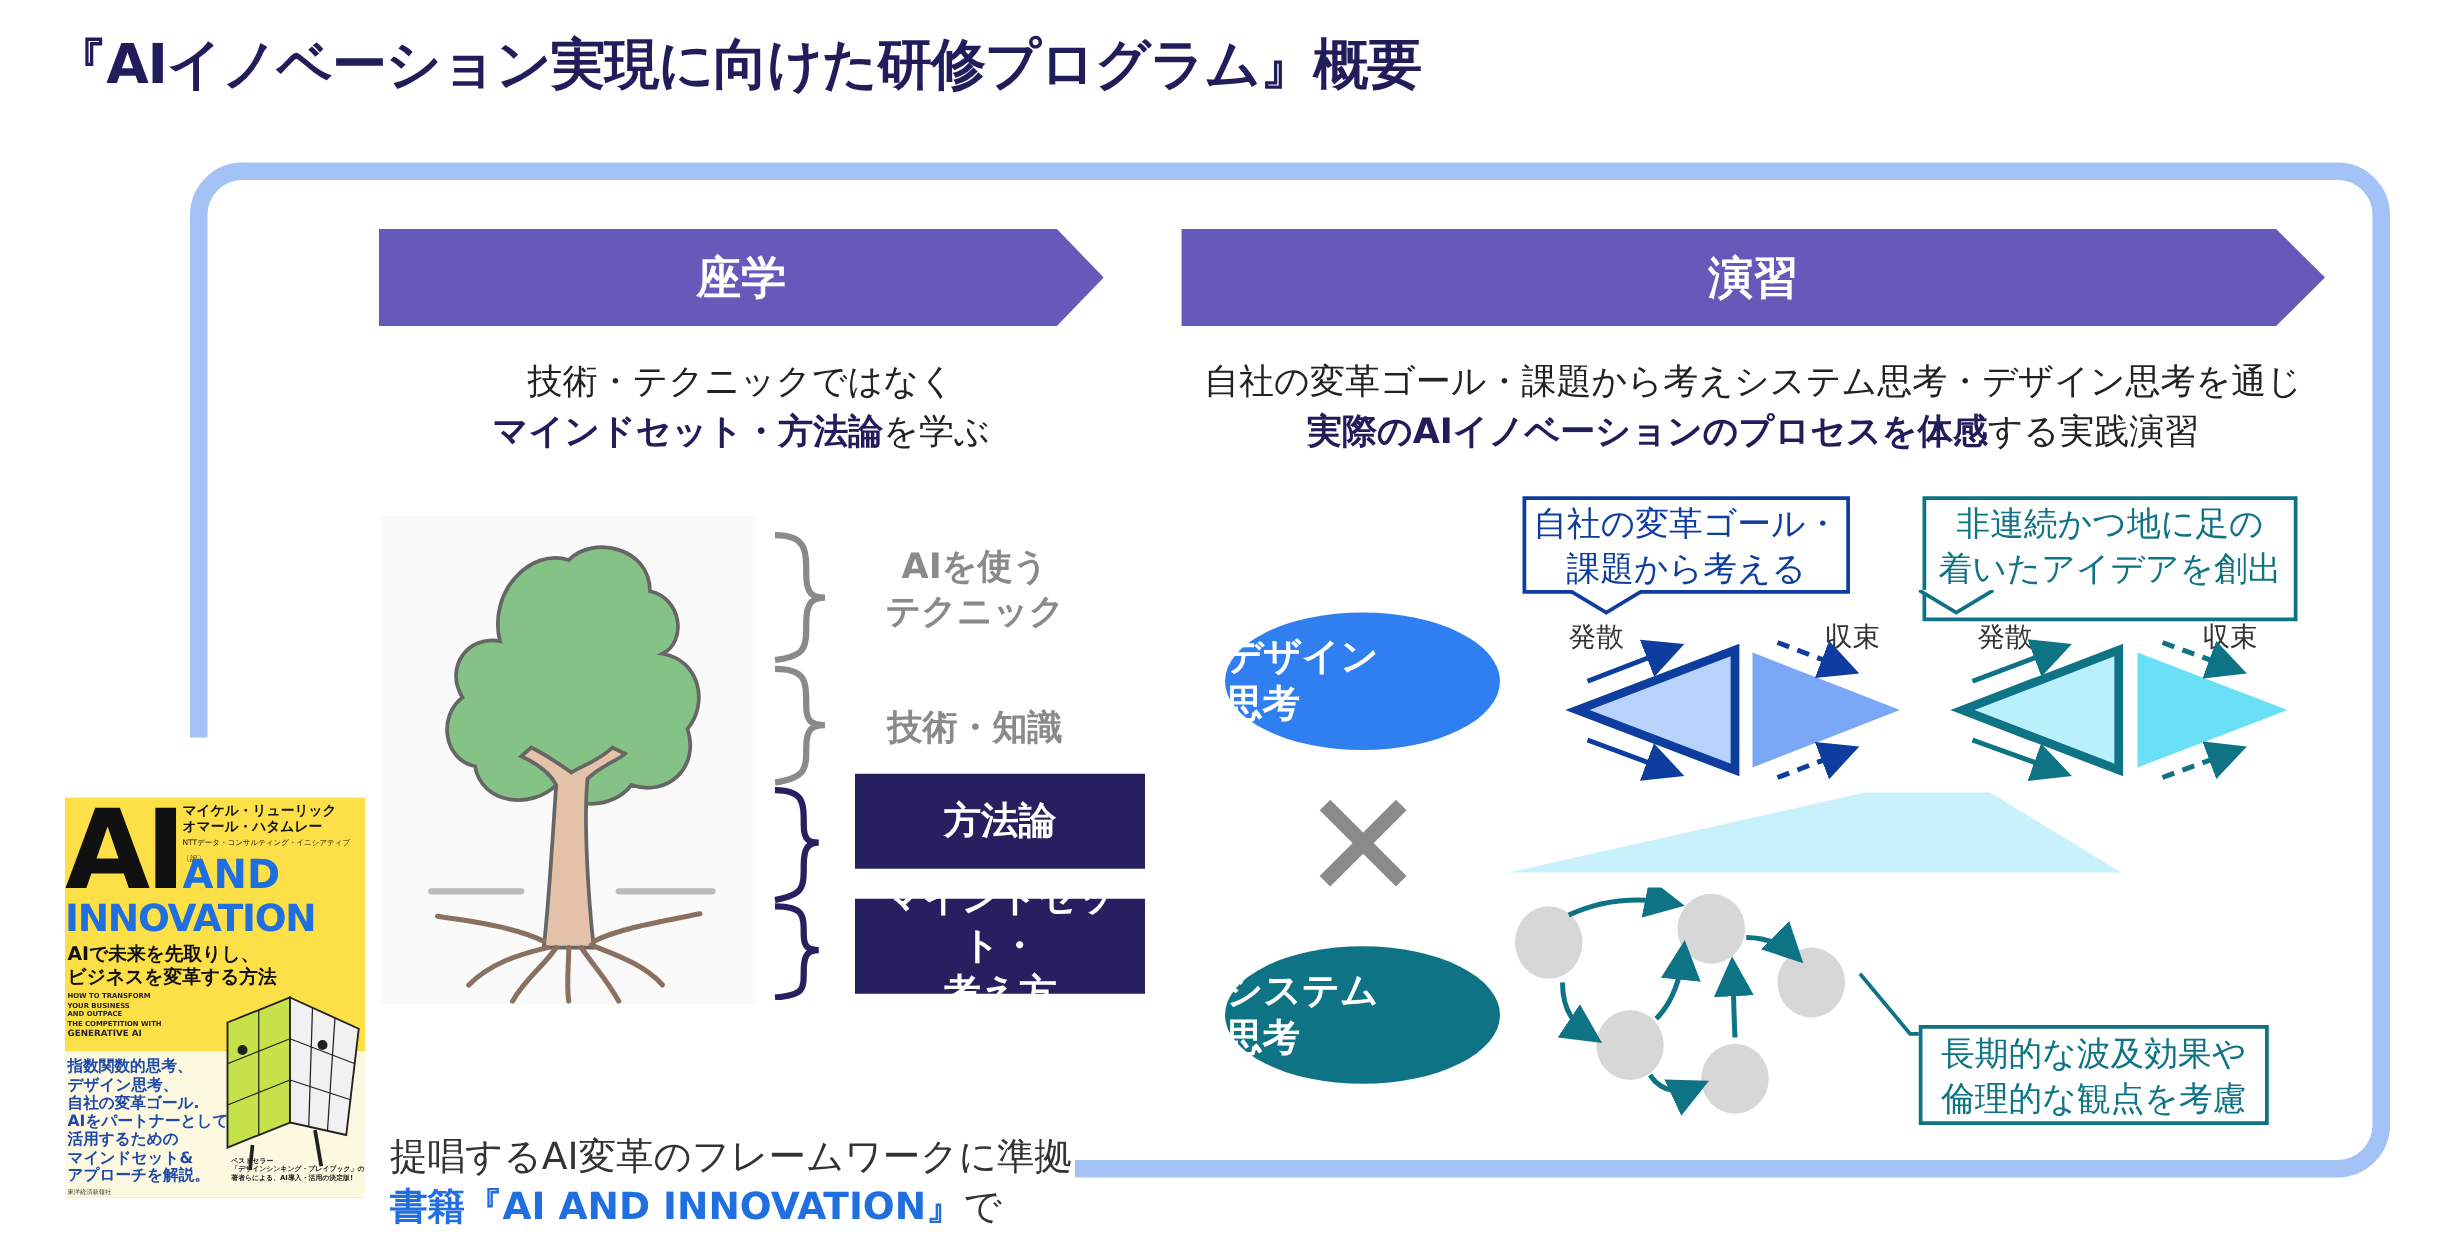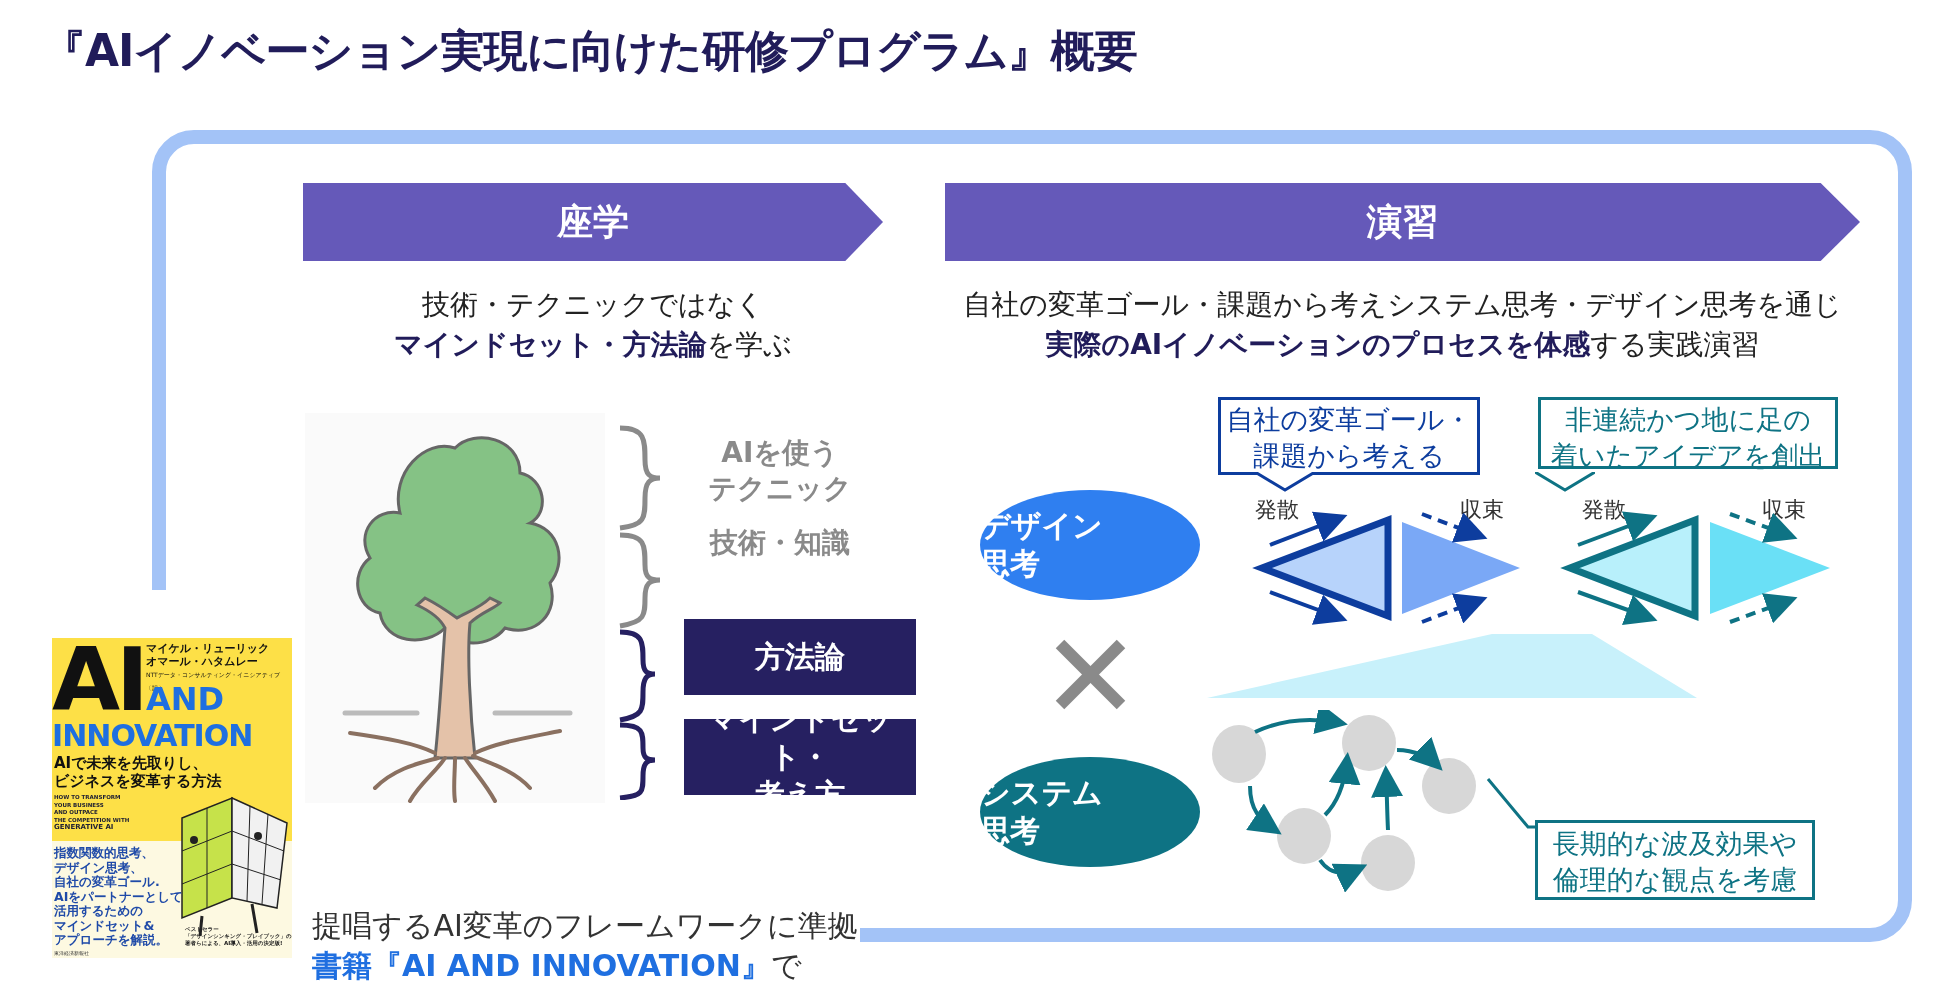--- a/index.html
+++ b/index.html
@@ -72,38 +72,38 @@
   <path d="M5 8 C30 8 30 20 30 40 C30 55 35 58 45 58 C35 58 30 62 30 78 C30 98 30 105 5 108" stroke="#8a8a8a" stroke-width="5" fill="none"></path>
   <path d="M5 115 C30 115 30 125 30 145 C30 158 35 160 45 160 C35 160 30 163 30 178 C30 195 30 202 5 206" stroke="#8a8a8a" stroke-width="5" fill="none"></path>
   <path d="M5 212 C28 212 28 222 28 240 C28 252 32 254 40 254 C32 254 28 258 28 272 C28 290 28 296 5 300" stroke="#262061" stroke-width="5" fill="none"></path>
   <path d="M5 305 C28 305 28 312 28 328 C28 338 32 340 40 340 C32 340 28 343 28 356 C28 372 28 376 5 378" stroke="#262061" stroke-width="5" fill="none"></path>
 </svg>
 
 <div class="abs layer-label" style="left:690px;top:435px;width:180px;">
   <div>AIを使う</div>
   <div>テクニック</div>
 </div>
-<div class="abs layer-label" style="left:690px;top:525px;width:180px;text-align:center;">技術・知識</div>
+<div class="abs layer-label" style="left:690px;top:564px;width:180px;text-align:center;">技術・知識</div>
 <div class="abs layer-box" style="left:648px;top:619px;width:232px;height:76px;">
   <span>方法論</span>
 </div>
 <div class="abs layer-box" style="left:648px;top:719px;width:232px;height:76px;flex-direction:column;">
   <span>マインドセット・</span>
   <span>考え方</span>
 </div>
 
 <div class="abs callout" style="left:1218px;top:397px;width:262px;height:78px;border:3px solid #0d3d9e;color:#0d3d9e;box-sizing:border-box;padding-top:2px;">
   <div>自社の変革ゴール・</div>
   <div>課題から考える</div>
 </div>
 <svg class="abs" style="left:1255px;top:472px;" width="60" height="22">
     <path d="M0 0 L30 18 L60 0" fill="#fff" stroke="#0d3d9e" stroke-width="3"></path>
   </svg>
 
-<div class="abs callout" style="left:1538px;top:397px;width:300px;height:72px;border:3px solid #0e7384;color:#0e7384;box-sizing:border-box;padding-top:2px;">
+<div class="abs callout" style="left:1538px;top:397px;width:300px;height:100px;border:3px solid #0e7384;color:#0e7384;box-sizing:border-box;padding-top:2px;">
   <div>非連続かつ地に足の</div>
   <div>着いたアイデアを創出</div>
 </div>
 <svg class="abs" style="left:1535px;top:472px;" width="60" height="22">
     <path d="M0 0 L30 18 L60 0" fill="#fff" stroke="#0e7384" stroke-width="3"></path>
   </svg>
 
 <div class="abs smalllabel" style="left:1255px;top:495px;">発散</div>
 <div class="abs smalllabel" style="left:1460px;top:495px;">収束</div>
 <div class="abs smalllabel" style="left:1582px;top:495px;">発散</div>

